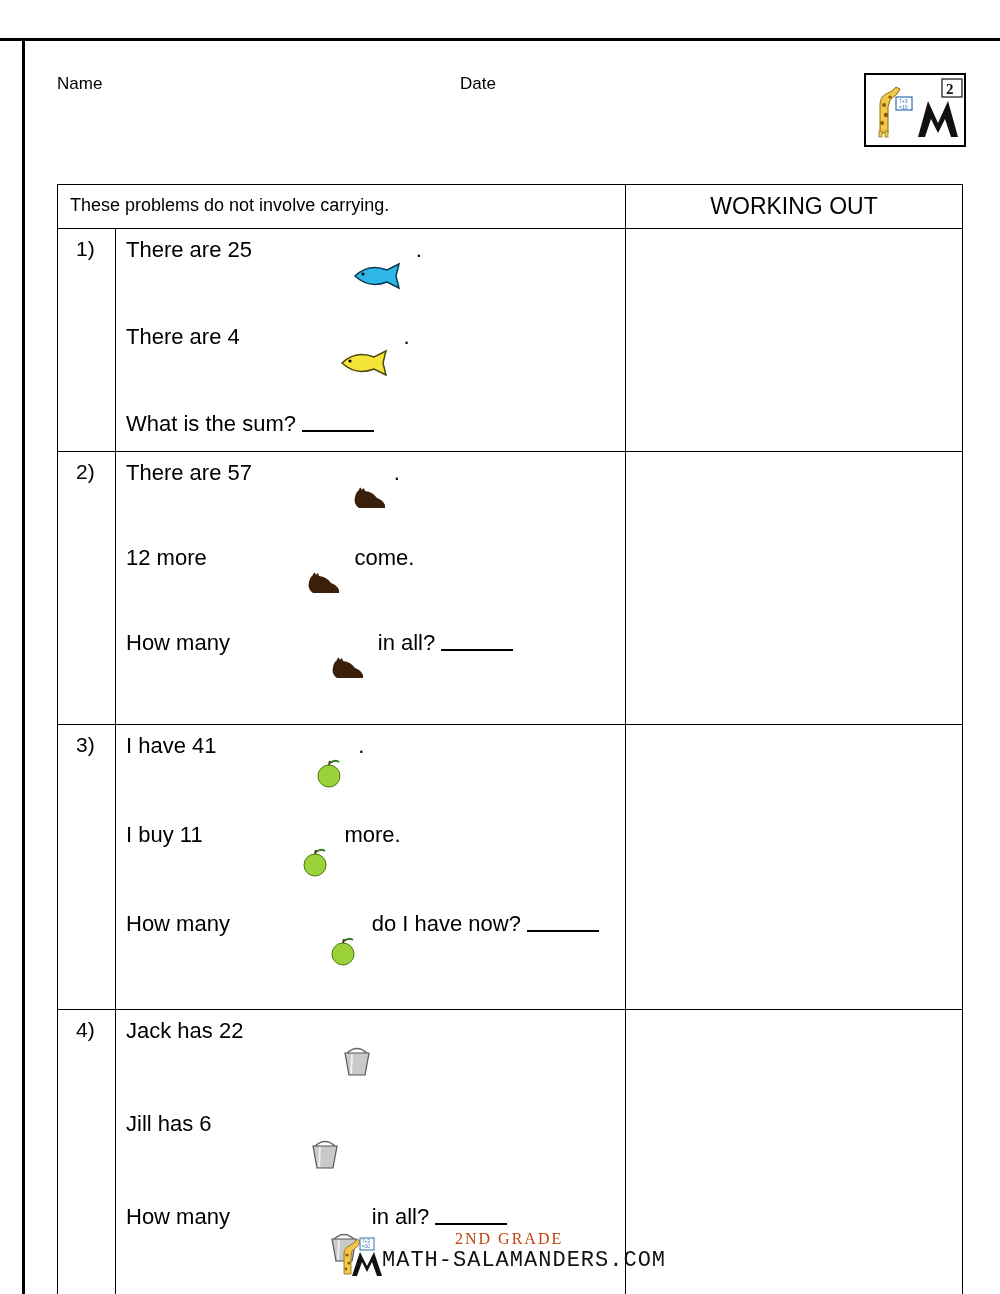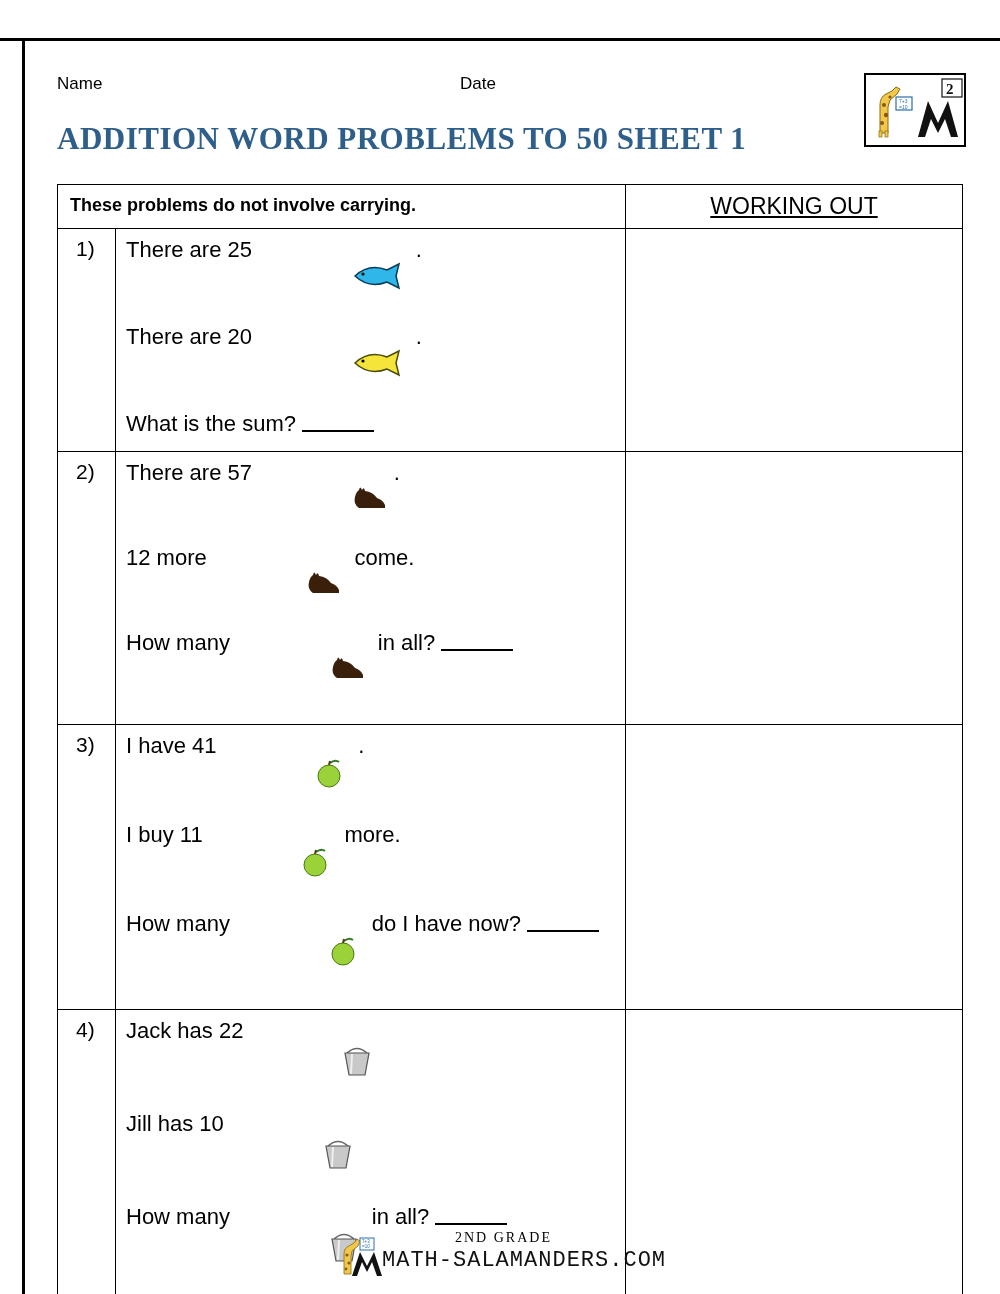--- a/index.html
+++ b/index.html
@@ -77,28 +77,26 @@
     padding: 0;
   }
   .col-num { width: 58px; }
   .col-body { width: 510px; }
   .col-work { width: 337px; }
 
   .head-text {
     font-size: 18px;
     padding: 10px 0 10px 12px;
     font-family: "Liberation Sans", sans-serif;
-    font-weight: bold;
   }
   .head-work {
     font-size: 23px;
     text-align: center;
     padding: 8px 0 8px 0;
     font-family: "Liberation Sans", sans-serif;
-    text-decoration: underline;
   }
   .qnum {
     font-size: 21px;
     padding: 8px 0 0 18px;
     font-family: "Liberation Sans", sans-serif;
   }
   .qbody {
     padding: 10px 8px 14px 10px;
   }
   .line {
@@ -140,37 +138,36 @@
     font-family: Liberation Mono, monospace;
     font-size: 22px;
     letter-spacing: 1px;
     color: #111;
   }
   .footer-grade {
     position: absolute;
     left: 125px;
     top: 2px;
     font-family: "Liberation Serif", serif;
-    font-size: 14px;
+    font-size: 16px;
     letter-spacing: 2px;
-    color: #000000;
+    color: #c2410c;
   }
 </style>
 </head>
 <body>
 
 <div class="page">
 
   <div class="top-rule"></div>
   <div class="left-rule"></div>
 
   <div class="hdr hdr-name">Name</div>
   <div class="hdr hdr-date">Date</div>
 
-  <div class="title">ADDITION WORD PROBLEMS TO 50 SHEET 1</div>
 
   <div class="logo-box">
     <svg class="logo-inner" viewBox="0 0 98 70">
 
       <path d="M14 58 L14 30 Q14 22 20 19 L26 16 L30 12 L34 14 L31 19 L24 25 L22 32 L22 58 Z" fill="#f2c84b" stroke="#8a6a10" stroke-width="1"></path>
       <circle cx="18" cy="30" r="2" fill="#8a5a10"></circle>
       <circle cx="20" cy="40" r="2.2" fill="#8a5a10"></circle>
       <circle cx="16" cy="48" r="2" fill="#8a5a10"></circle>
       <circle cx="24" cy="22" r="1.6" fill="#8a5a10"></circle>
       <rect x="13" y="56" width="3" height="6" fill="#f2c84b" stroke="#8a6a10" stroke-width="0.7"></rect>
@@ -213,21 +210,21 @@
             <span>There are 25 </span>
             <span class="icon">
               <svg width="56" height="30" viewBox="0 0 56 30">
                     <path d="M6 15 Q20 2 38 9 L50 3 L47 15 L50 27 L38 21 Q20 28 6 15 Z" fill="#2eb7e8" stroke="#0a3a55" stroke-width="1.5"></path>
                     <circle cx="14" cy="13" r="1.6" fill="#000"></circle>
                   </svg>
             </span>
             <span> .</span>
           </div>
           <div class="line">
-            <span>There are 20 </span>
+            <span>There are 4 </span>
             <span class="icon">
               <svg width="56" height="30" viewBox="0 0 56 30">
                     <path d="M6 15 Q20 2 38 9 L50 3 L47 15 L50 27 L38 21 Q20 28 6 15 Z" fill="#f5e53a" stroke="#4a4a0a" stroke-width="1.5"></path>
                     <circle cx="14" cy="13" r="1.6" fill="#000"></circle>
                   </svg>
             </span>
             <span> .</span>
           </div>
           <div class="line">
             <span>What is the sum?</span>
@@ -333,21 +330,21 @@
             <span class="icon">
               <svg width="34" height="36" viewBox="0 0 34 36">
                     <path d="M7 11 Q17 2 27 11" stroke="#666" stroke-width="1.6" fill="none"></path>
                     <path d="M5 11 L29 11 L25 33 L9 33 Z" fill="#c9c9c9" stroke="#555" stroke-width="1.2"></path>
                     <path d="M12 12 L11 32" stroke="#eee" stroke-width="2"></path>
                   </svg>
             </span>
             <span></span>
           </div>
           <div class="line">
-            <span>Jill has 10 </span>
+            <span>Jill has 6 </span>
             <span class="icon">
               <svg width="34" height="36" viewBox="0 0 34 36">
                     <path d="M7 11 Q17 2 27 11" stroke="#666" stroke-width="1.6" fill="none"></path>
                     <path d="M5 11 L29 11 L25 33 L9 33 Z" fill="#c9c9c9" stroke="#555" stroke-width="1.2"></path>
                     <path d="M12 12 L11 32" stroke="#eee" stroke-width="2"></path>
                   </svg>
             </span>
             <span></span>
           </div>
           <div class="line">

